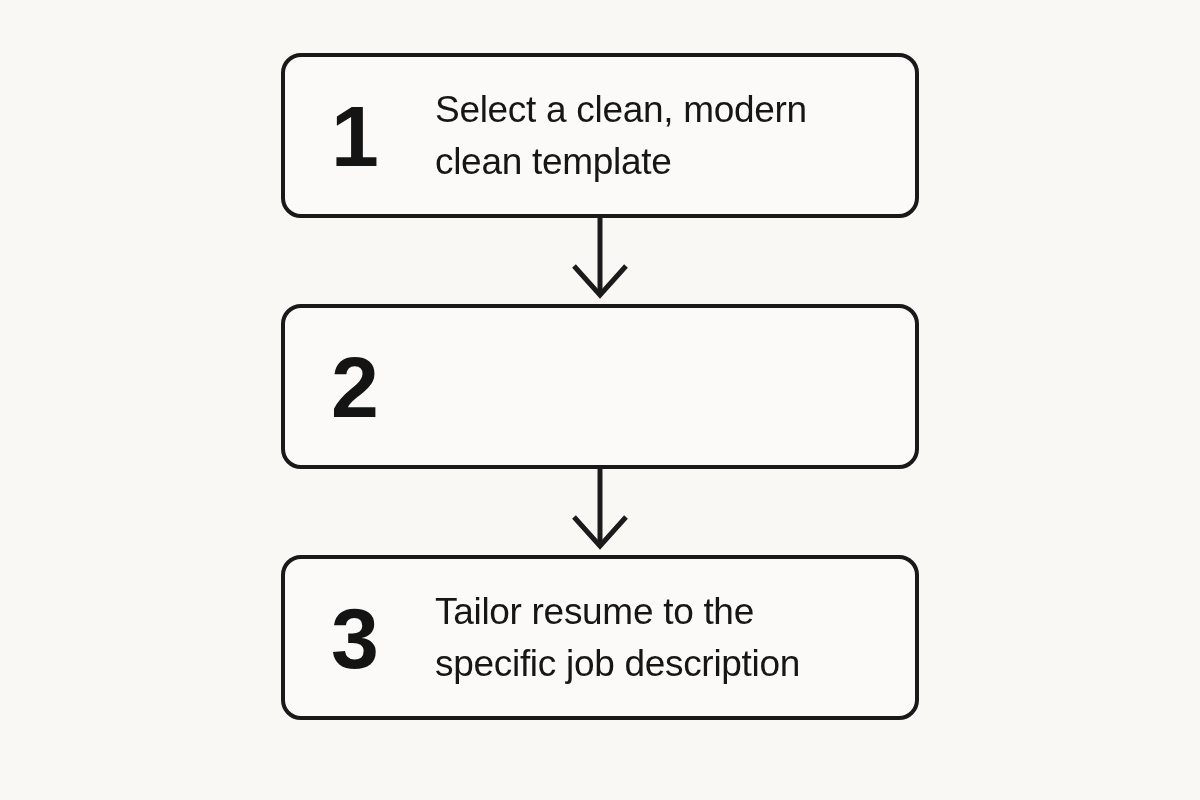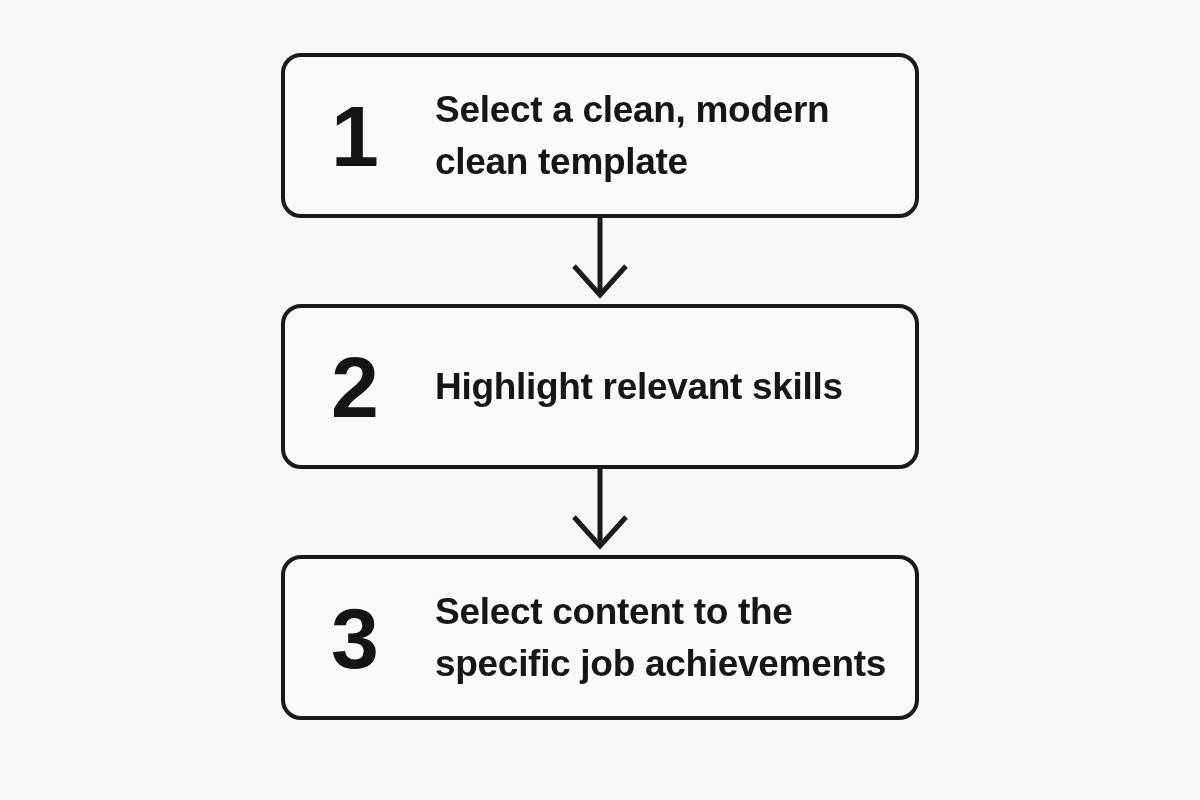--- a/index.html
+++ b/index.html
@@ -38,21 +38,21 @@
     flex: none;
     width: 104px;
     font-size: 86px;
     font-weight: 700;
     color: #141414;
     line-height: 1;
     letter-spacing: -2px;
   }
   .step-label {
     font-size: 37px;
-    font-weight: 700;
+    font-weight: 400;
     color: #161616;
     line-height: 1.38;
     letter-spacing: -0.3px;
   }
   .arrow {
     flex: none;
     display: block;
     height: 88px;
     width: 72px;
     margin: -1px 0;
@@ -73,26 +73,26 @@
     <span class="step-label"><span>Select a clean, modern</span><br><span>clean template</span></span>
   </div>
 
   <svg class="arrow" viewBox="0 0 72 88">
     <line x1="36" y1="0" x2="36" y2="77"></line>
     <polyline points="10,49 36,78 62,49"></polyline>
   </svg>
 
   <div class="step-box">
     <span class="step-num">2</span>
-    <span class="step-label"><span>Highlight relevant skills</span><br></span>
+    <span class="step-label"><br></span>
   </div>
 
   <svg class="arrow" viewBox="0 0 72 88">
     <line x1="36" y1="0" x2="36" y2="77"></line>
     <polyline points="10,49 36,78 62,49"></polyline>
   </svg>
 
   <div class="step-box">
     <span class="step-num">3</span>
-    <span class="step-label"><span>Select content to the</span><br><span>specific job achievements</span></span>
+    <span class="step-label"><span>Tailor resume to the</span><br><span>specific job description</span></span>
   </div>
 
 </div>
 
 </body></html>

